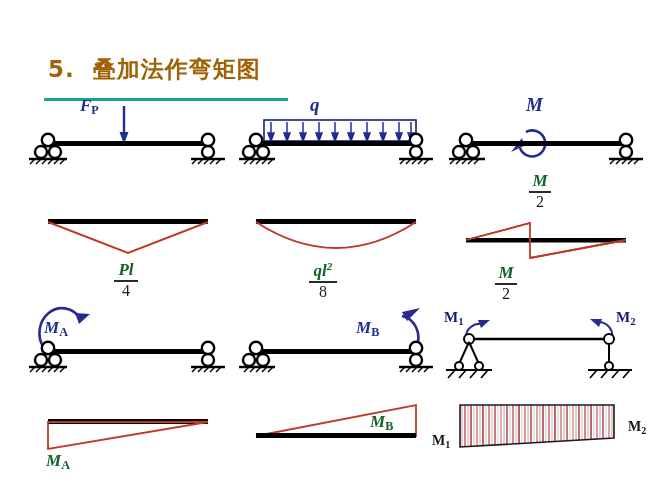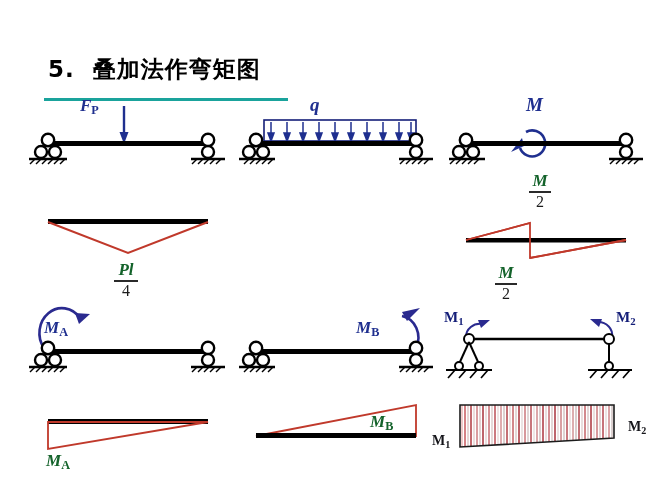--- a/index.html
+++ b/index.html
@@ -29,21 +29,21 @@
     width: 667px;
     height: 56px;
   }
   .title-text {
     position: absolute;
     left: 48px; top: 28px;
     font-family: "DejaVu Sans", sans-serif;
     font-weight: bold;
     font-size: 23px;
     letter-spacing: 1px;
-    color: #000000;
+    color: #a16207;
     white-space: nowrap;
   }
   .title-underline {
     position: absolute;
     left: 44px; top: 72px;
     width: 244px; height: 3px;
     background: #1aa39c;
   }
   .title-banner {
     position: absolute;
@@ -293,20 +293,31 @@
       <rect x="28" y="14" width="160" height="5" fill="#000"></rect>
       <polyline points="28,17 108,48 188,17" fill="none" stroke="#c0392b" stroke-width="2"></polyline>
     </svg>
     <div class="frac" style="left:86px; top:56px; width:40px;">
       <span class="num">Pl</span>
       <span class="bar" style="width:24px;"></span>
       <span class="den">4</span>
     </div>
   </div>
 
+  <div class="cell" style="left:244px; top:205px; width:200px; height:60px;">
+    <svg width="200" height="60" viewBox="0 0 200 60">
+      <rect x="12" y="14" width="160" height="5" fill="#000"></rect>
+      <path d="M 12 17 Q 92 69 172 17" fill="none" stroke="#c0392b" stroke-width="2"></path>
+    </svg>
+    <div class="frac" style="left:56px; top:56px; width:46px;">
+      <span class="num"><span>ql</span><span class="sup">2</span></span>
+      <span class="bar" style="width:28px;"></span>
+      <span class="den">8</span>
+    </div>
+  </div>
 
   <div class="cell" style="left:448px; top:172px; width:210px; height:120px;">
     <div class="frac" style="left:72px; top:0px; width:40px;">
       <span class="num">M</span>
       <span class="bar" style="width:22px;"></span>
       <span class="den">2</span>
     </div>
     <svg width="210" height="60" viewBox="0 0 210 60" style="position:absolute; left:0; top:40px;">
       <rect x="18" y="26" width="160" height="4.5" fill="#000"></rect>
       <polyline points="18,28 82,11 82,46 178,28" fill="none" stroke="#c0392b" stroke-width="1.8"></polyline>

